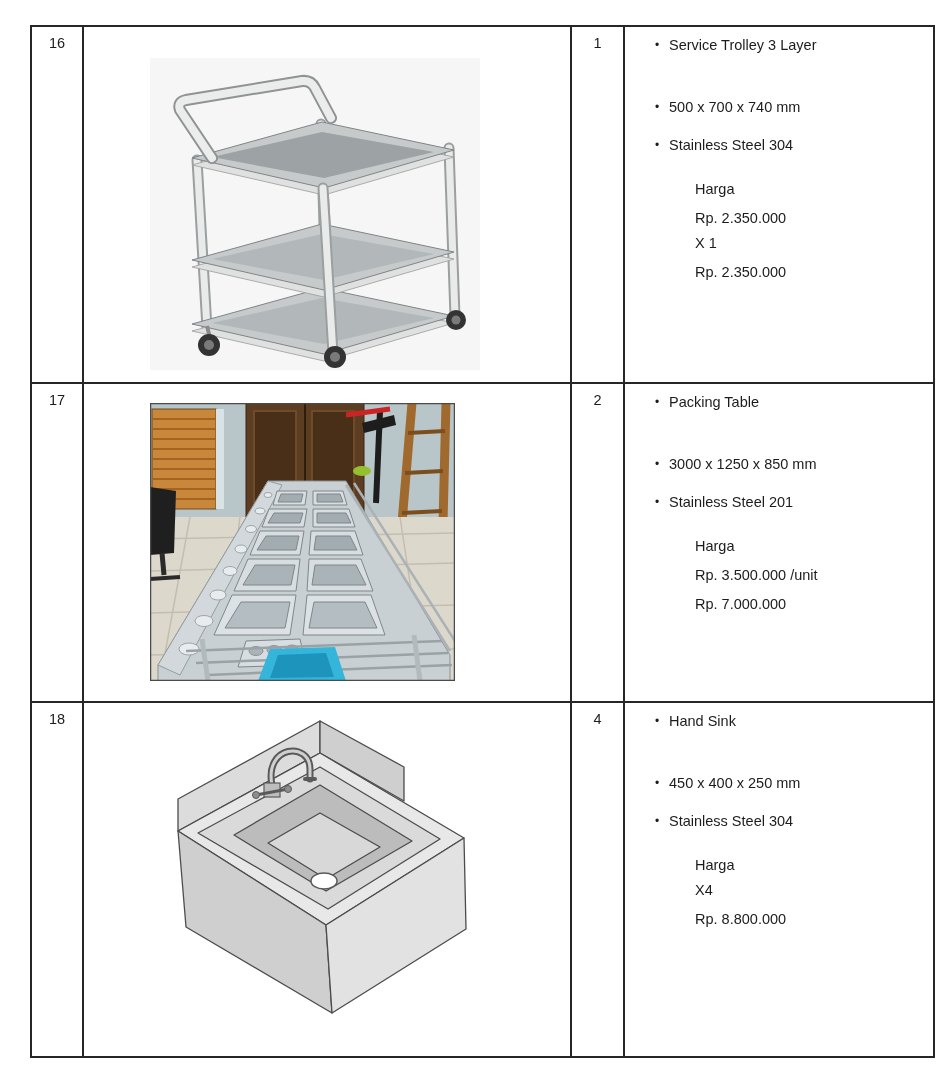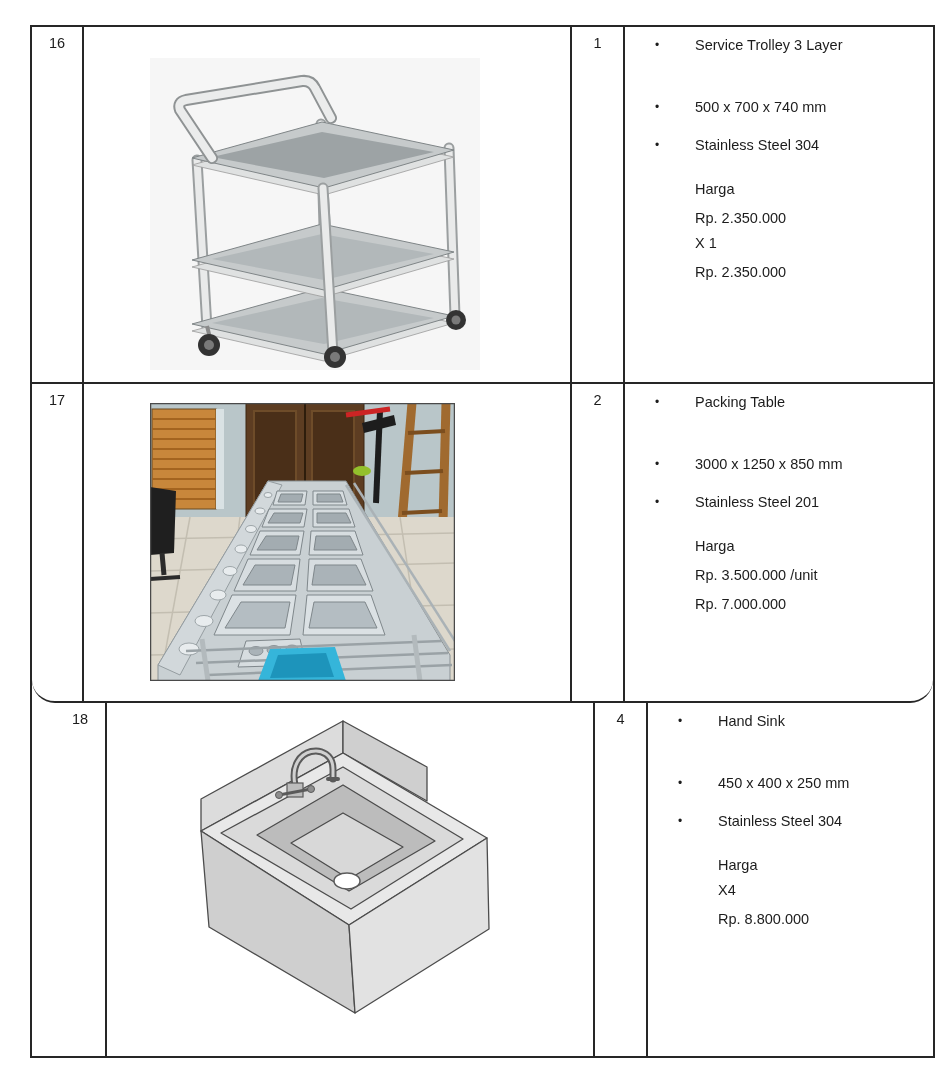--- a/index.html
+++ b/index.html
@@ -2,29 +2,29 @@
 <html><head>
 <meta charset="utf-8">
 <style>
   html,body{margin:0;padding:0;background:#ffffff;}
   .page{position:relative;width:945px;height:1087px;background:#ffffff;
         font-family:"Liberation Sans",sans-serif;color:#1c1c1c;overflow:hidden;}
   .tbl{position:absolute;left:30px;top:25px;width:905px;height:1033px;
        border:2px solid #262626;box-sizing:border-box;background:#fff;}
   .row{display:grid;grid-template-columns:52px 488px 53px 1fr;box-sizing:border-box;}
   .r1{height:357px;border-bottom:2px solid #262626;}
-  .r2{height:319px;border-bottom:2px solid #262626;border-radius:23px;}
-  .r3{height:353px;padding-left:23px;}
+  .r2{height:319px;border-bottom:2px solid #262626;}
+  .r3{height:353px;}
   .cell{position:relative;box-sizing:border-box;overflow:hidden;}
   .cno,.cimg,.cqty{border-right:2px solid #262626;}
   .cno,.cqty{text-align:center;padding-top:8px;font-size:14.5px;}
   .desc{font-size:14.5px;line-height:20px;padding-top:8px;}
   .dline{display:flex;}
   .bul{flex:none;width:24px;margin-left:20px;text-align:center;font-size:12px;}
-  .txt{margin-left:26px;white-space:nowrap;}
+  .txt{white-space:nowrap;}
   .plain{margin-left:70px;white-space:nowrap;margin-top:9px;}
   .mt-dims{margin-top:42px;}
   .mt-mat{margin-top:18px;}
   .mt-harga{margin-top:24px;}
   .mt-x{margin-top:5px;}
   .art{position:absolute;display:block;}
   .art16{left:66px;top:31px;width:330px;height:312px;}
   .art17{left:66px;top:19px;width:305px;height:278px;}
   .art18{left:84px;top:10px;width:304px;height:305px;}
 </style>

